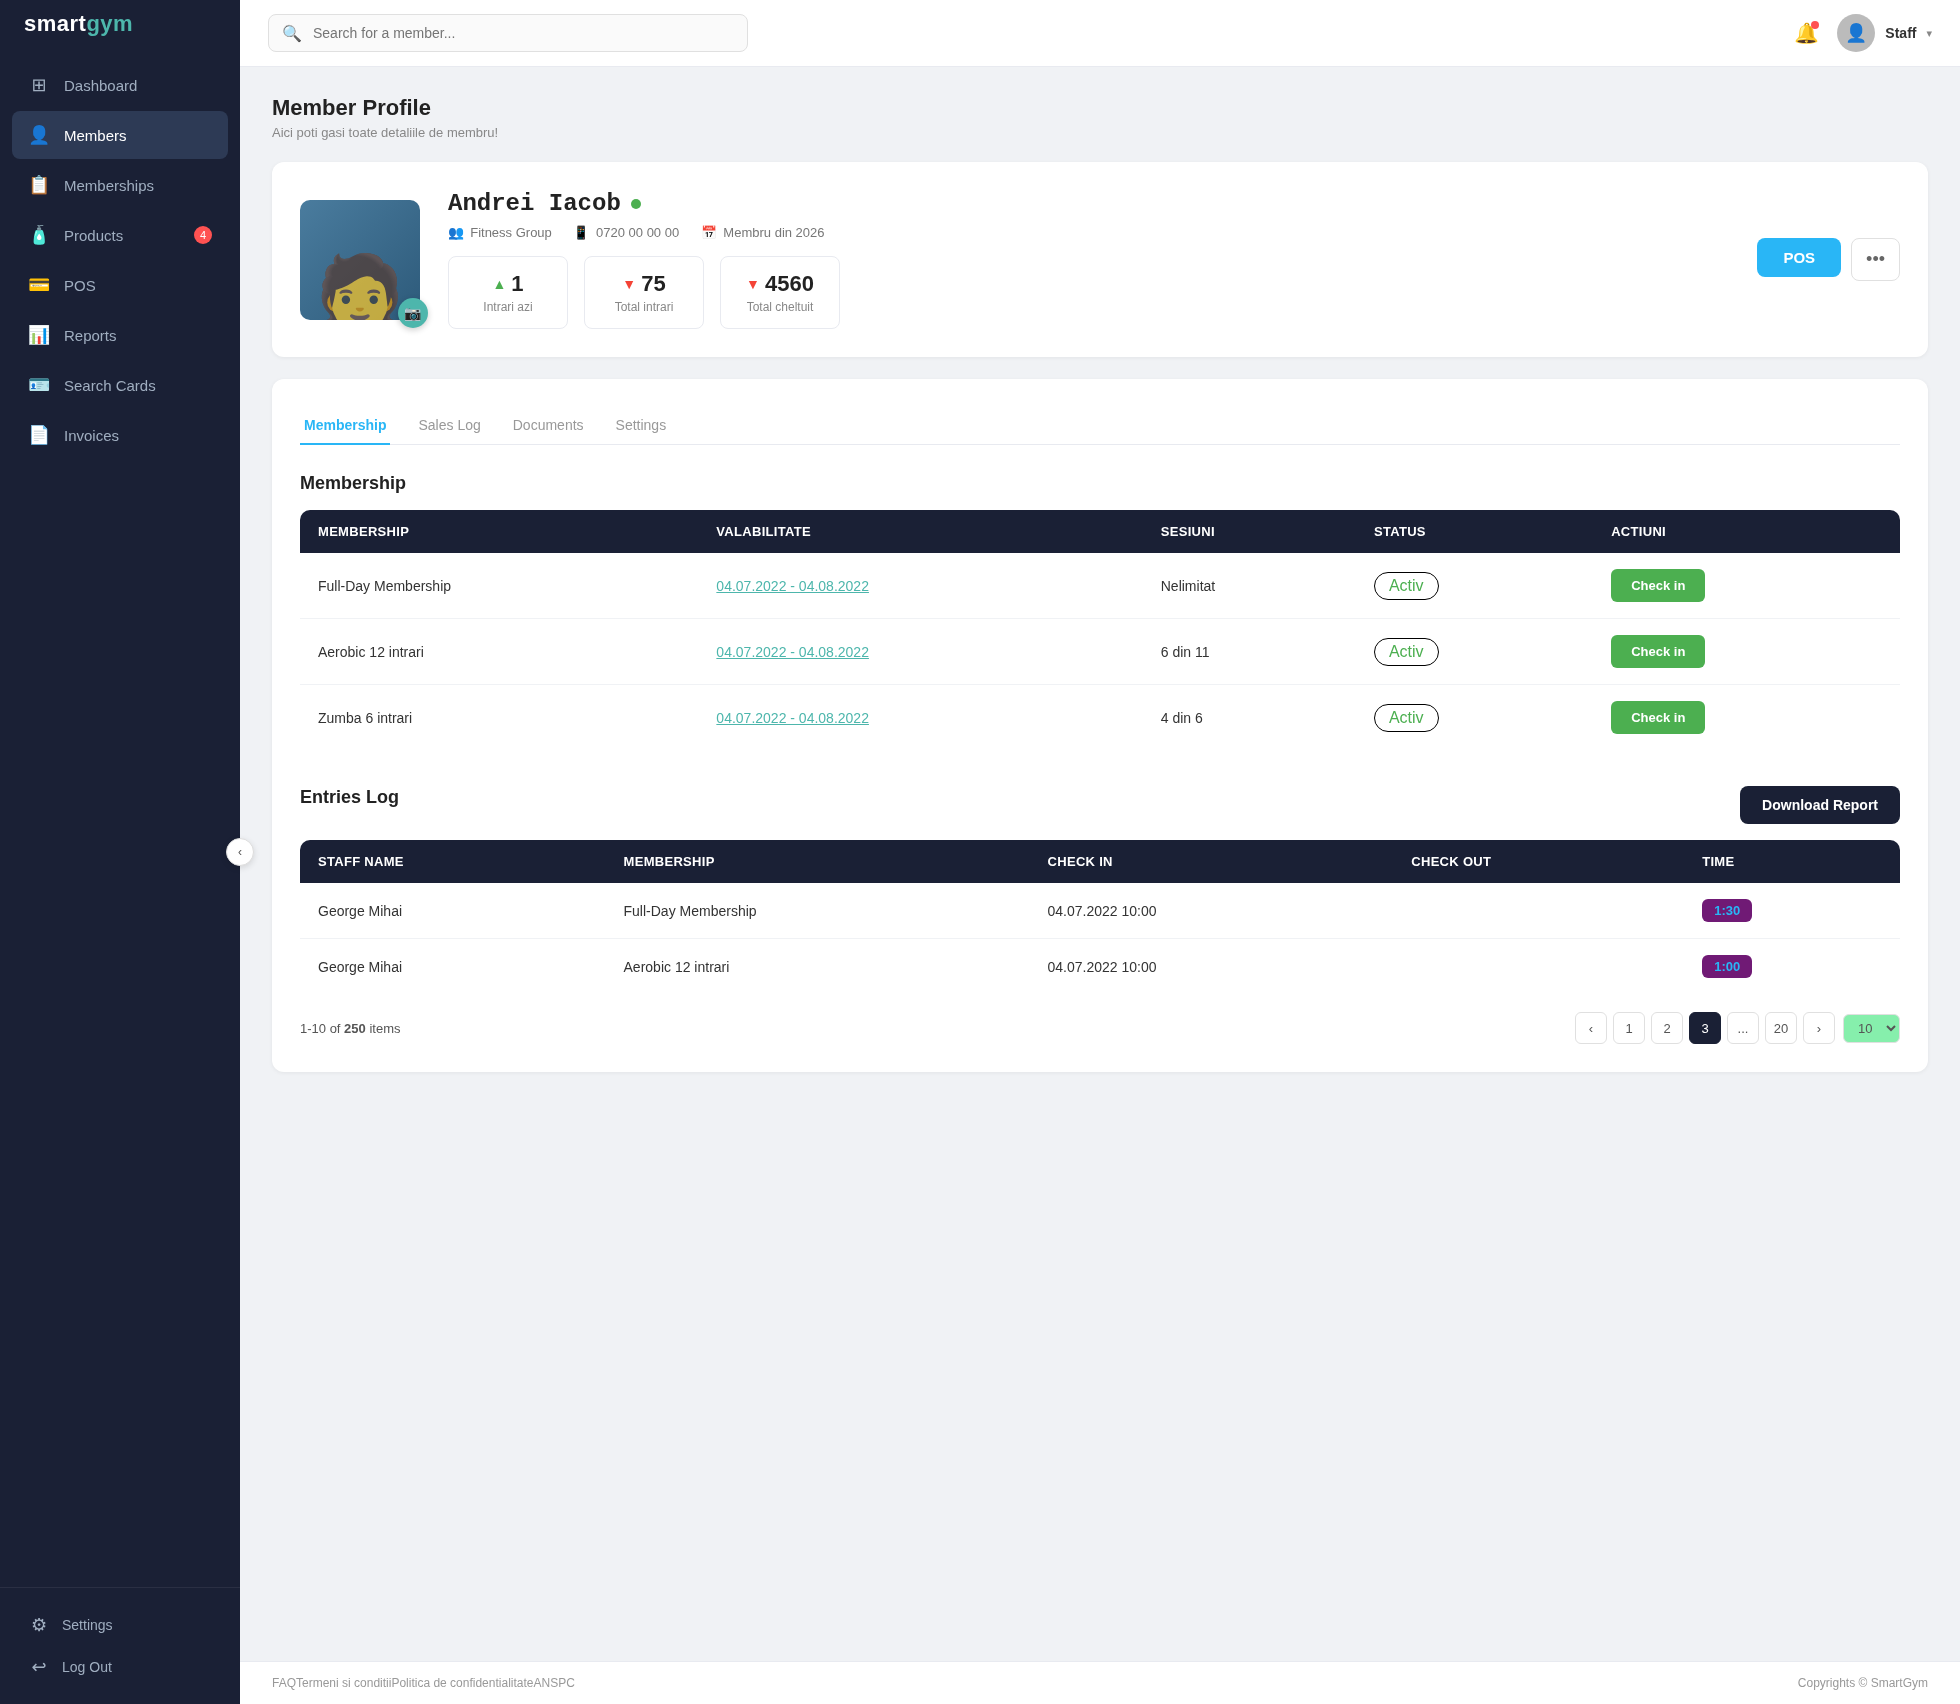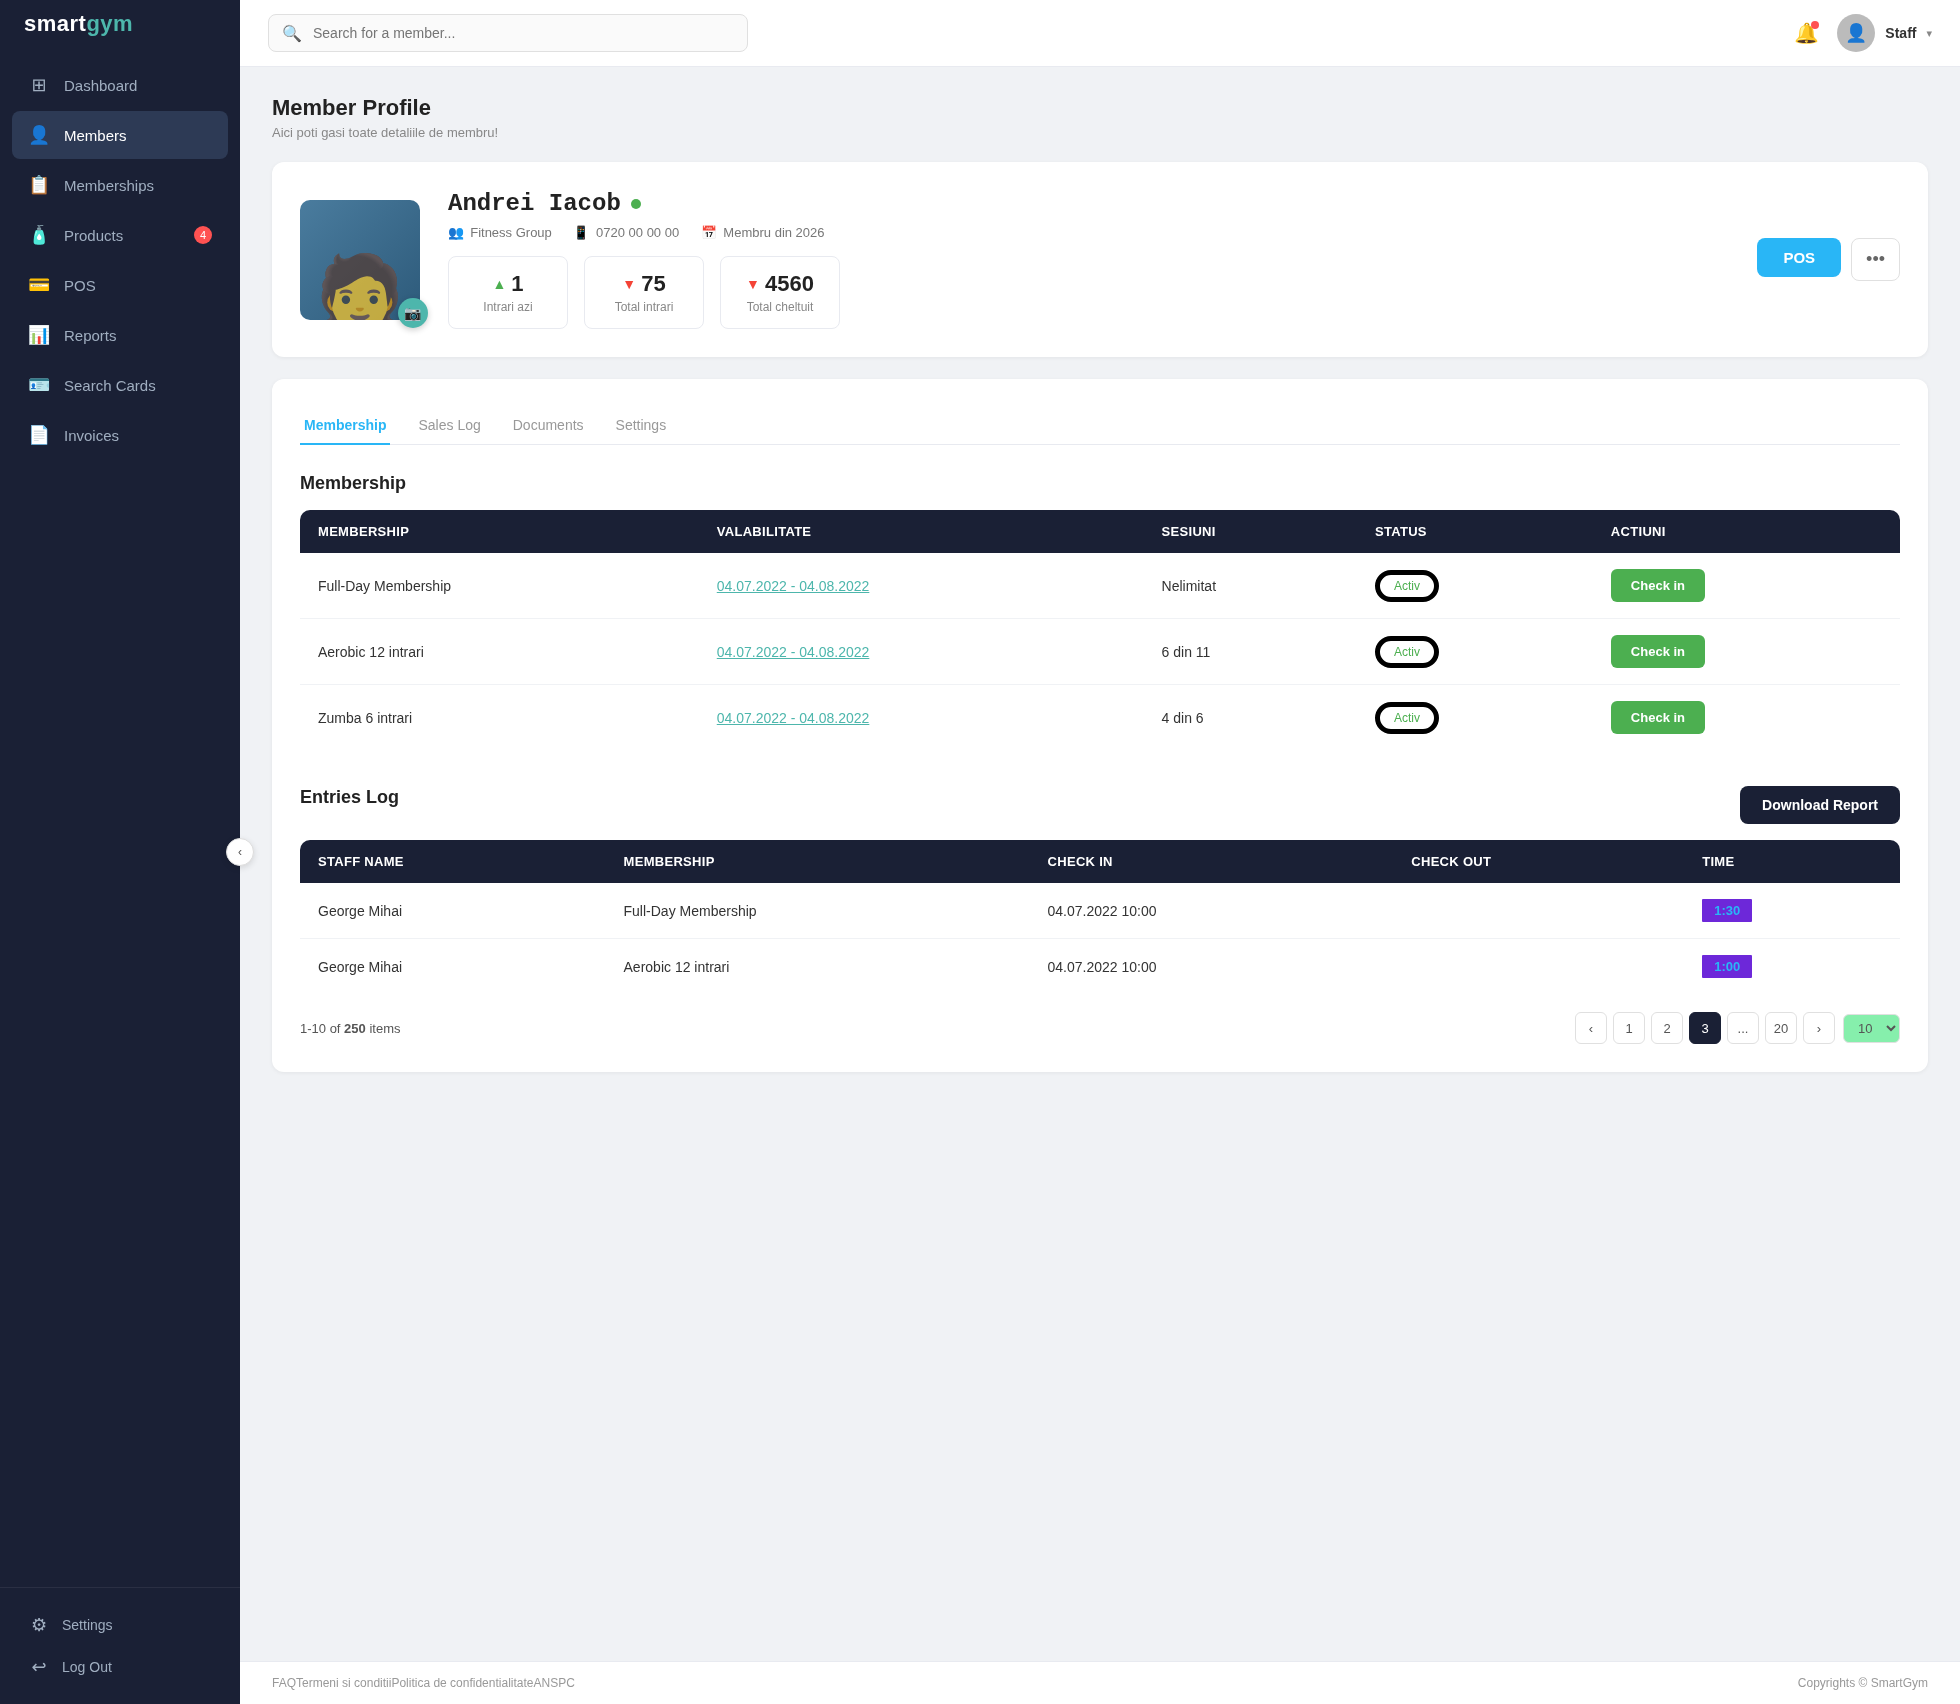--- a/index.html
+++ b/index.html
@@ -348,23 +348,23 @@
     }
     .date-link {
       color: #4db6ac;
       text-decoration: underline;
       cursor: pointer;
     }
     .status-badge {
       display: inline-block;
       padding: 4px 14px;
       border-radius: 20px;
-      border: 5px solid #000000;
+      border: 1px solid #000000;
       color: #4caf50;
-      font-size: 12px;
+      font-size: 16px;
     }
     .btn-checkin {
       background: #4caf50;
       color: #fff;
       border: none;
       border-radius: 6px;
       padding: 9px 20px;
       font-size: 13px;
       font-weight: 600;
       cursor: pointer;
@@ -383,23 +383,23 @@
       color: #fff;
       border: none;
       border-radius: 8px;
       padding: 11px 22px;
       font-size: 14px;
       font-weight: 600;
       cursor: pointer;
     }
     .time-badge {
       display: inline-block;
-      background: #6d28d9;
+      background: #701a75;
       color: #29b6f6;
-      border-radius: 1px;
+      border-radius: 6px;
       padding: 4px 12px;
       font-size: 13px;
       font-weight: 600;
     }
 
     
     .pagination-row {
       display: flex;
       align-items: center;
       justify-content: space-between;

